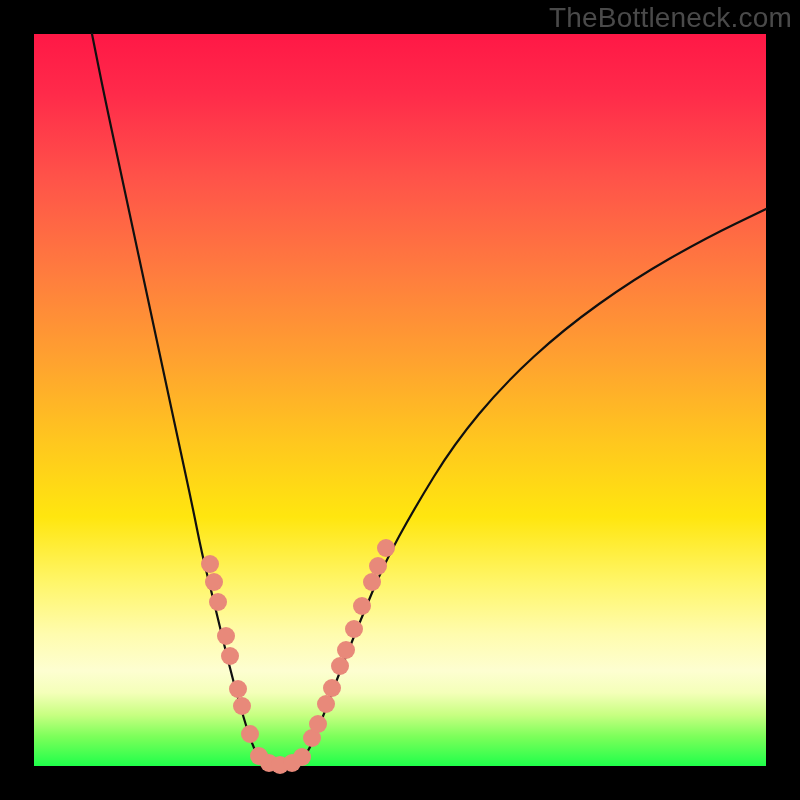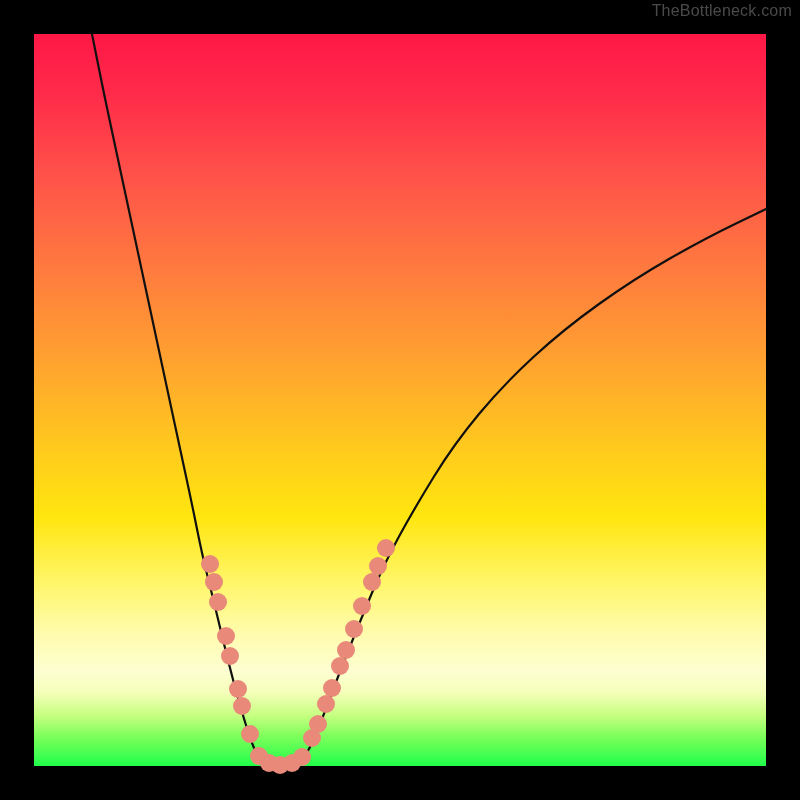--- a/index.html
+++ b/index.html
@@ -41,21 +41,21 @@
       #c8ff82 93%,
       #7cff5a 96%,
       #1fff4a 100%
     );
   }
   .attribution {
     position: absolute;
     top: 2px;
     right: 8px;
     font-family: Arial, Helvetica, sans-serif;
-    font-size: 16px;
+    font-size: 28px;
     font-weight: 400;
     color: #4a4a4a;
     letter-spacing: 0.2px;
     text-align: center;
   }
   svg.curve {
     position: absolute;
     left: 34px;
     top: 34px;
     width: 732px;

